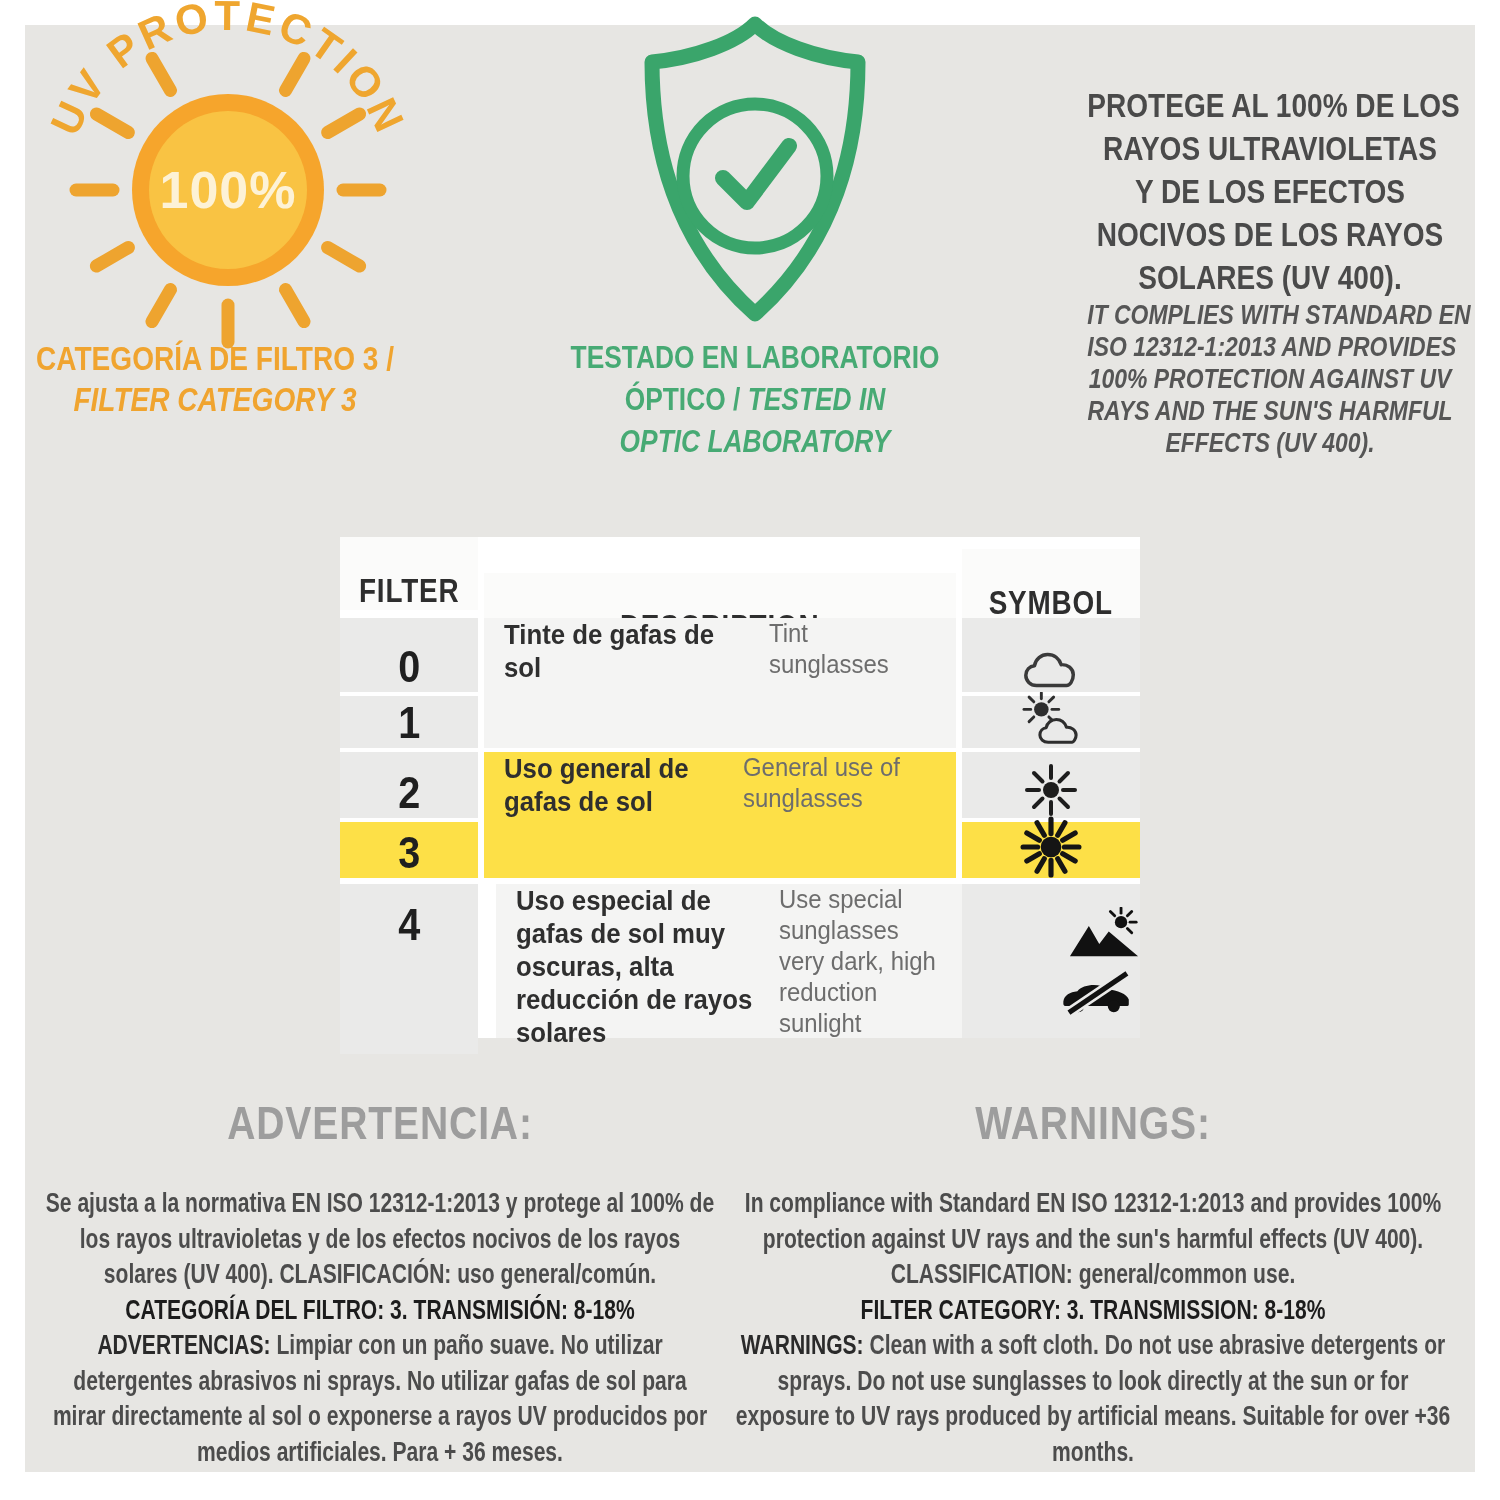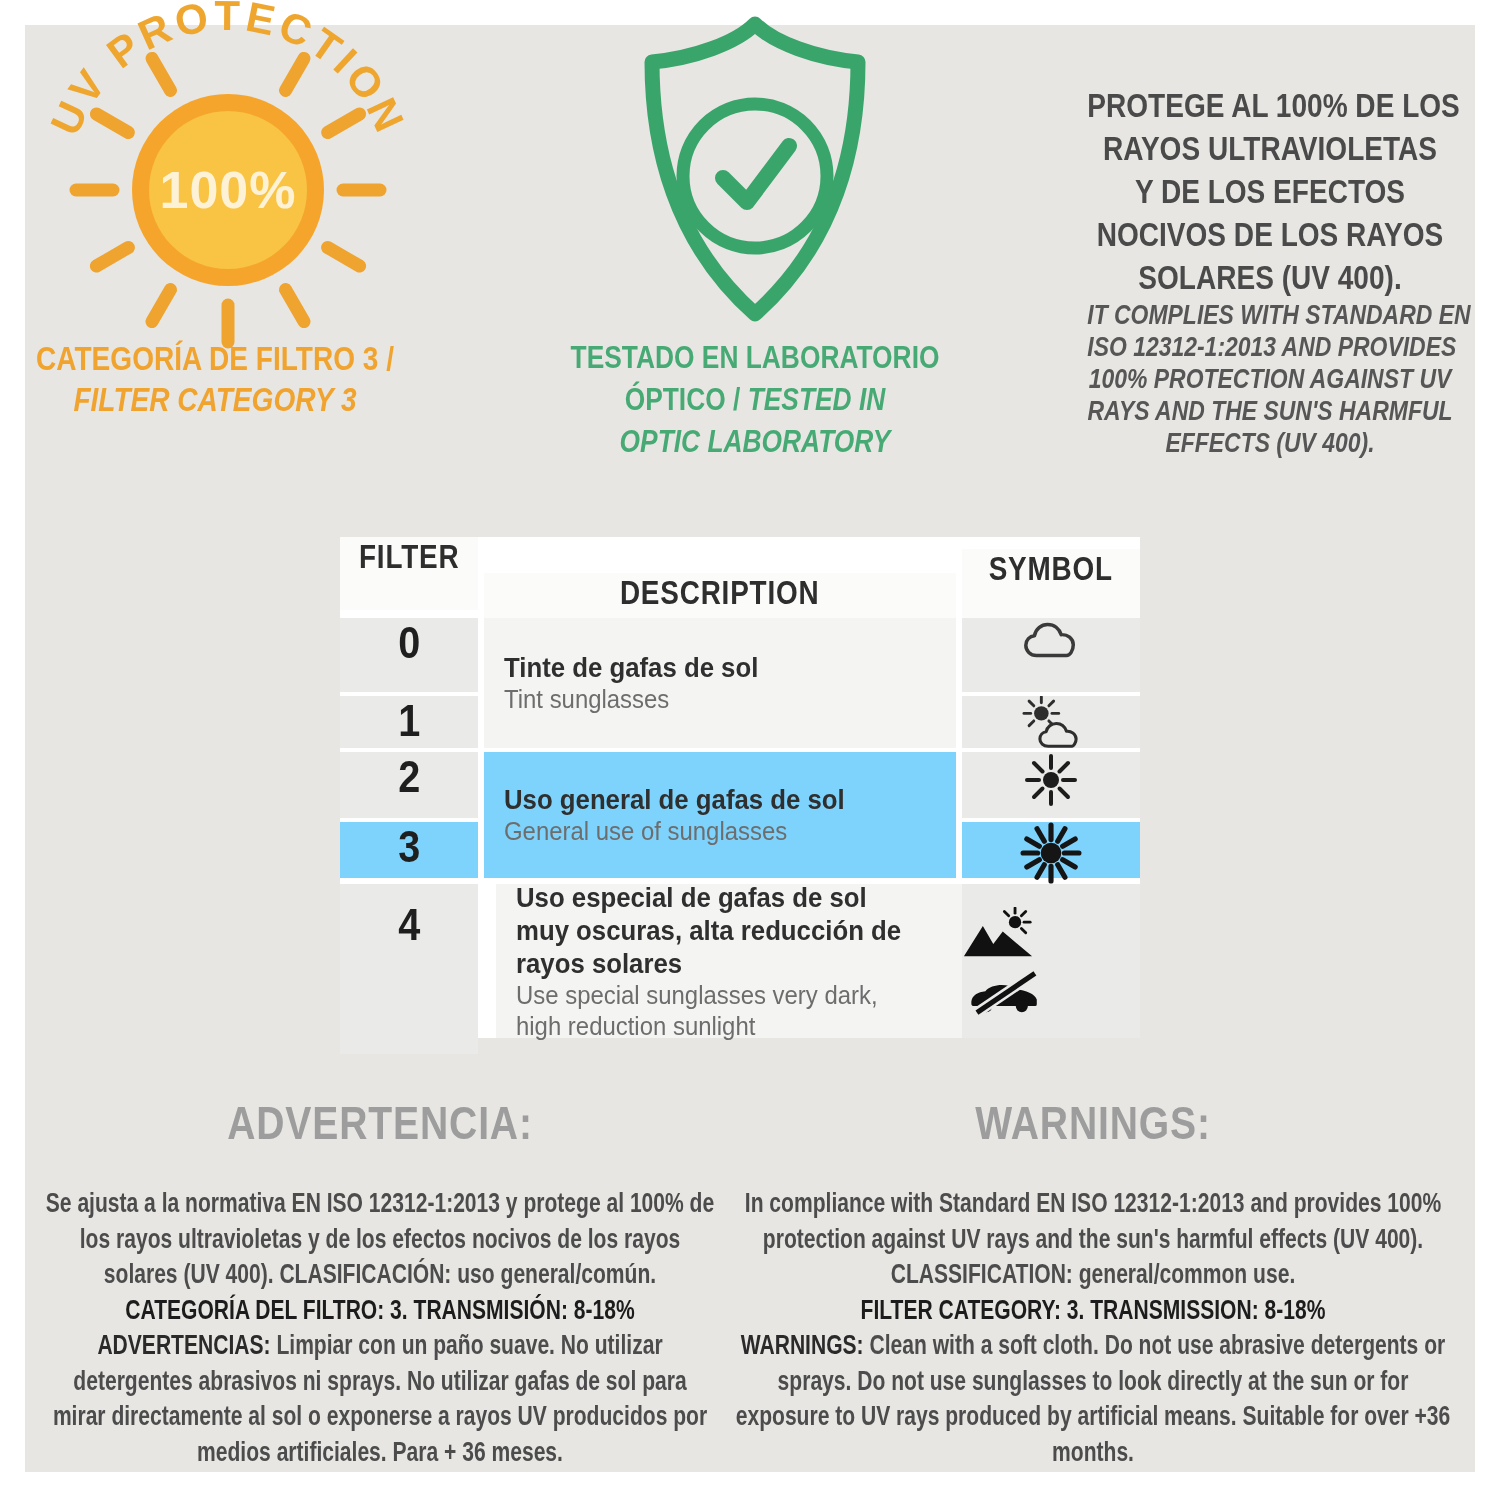--- a/index.html
+++ b/index.html
@@ -48,35 +48,35 @@
     transform:scaleX(.85);
   }
   .protect .es{
     color:#4a4a4a;font-size:33px;font-weight:800;line-height:43px;white-space:nowrap;
   }
   .protect .en{
     color:#565656;font-size:27px;font-weight:700;font-style:italic;line-height:32px;white-space:nowrap;
   }
   
   .ftable{left:340px;top:537px;width:800px;height:501px;background:#ffffff;}
-  .cell{position:absolute;display:flex;align-items:flex-start;justify-content:center;}
+  .cell{position:absolute;display:flex;align-items:flex-end;justify-content:center;}
   .cell.gray{background:#eaeae9;}
   .cell.light{background:#f4f4f3;}
-  .cell.cream{background:#7dd3fc;}
+  .cell.cream{background:#fde047;}
   .cell.head{background:#fbfbfa;}
   .head-txt{
     color:#2e2e2e;font-size:34px;font-weight:800;letter-spacing:1px;
     transform:scaleX(.82);white-space:nowrap;
   }
   .fnum{
     color:#1f1f1f;font-size:44px;font-weight:800;
     transform:scaleX(.9);
   }
   .desc{
-    flex-direction:column;align-items:flex-start;justify-content:center;
+    align-items:flex-start;justify-content:center;
     padding-left:20px;padding-right:14px;box-sizing:border-box;
   }
   .desc .es{
     color:#2f2f2f;font-size:28px;font-weight:800;line-height:33px;
     transform:scaleX(.92);transform-origin:left center;
   }
   .desc .en{
     color:#6d6d6d;font-size:26px;font-weight:400;line-height:31px;
     transform:scaleX(.92);transform-origin:left center;
   }

